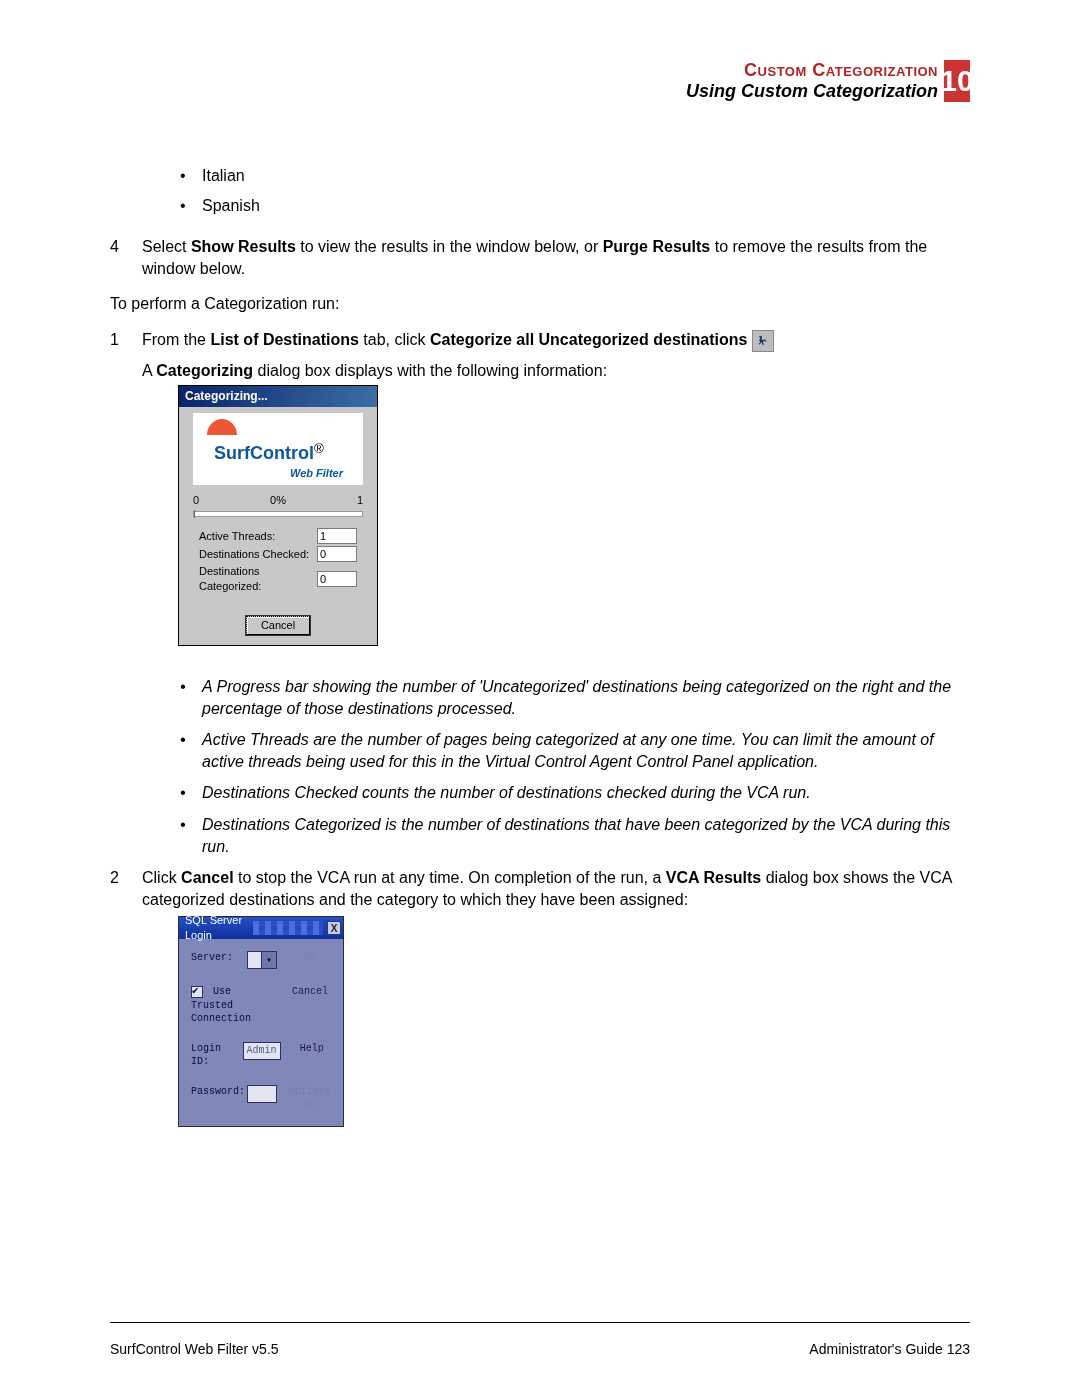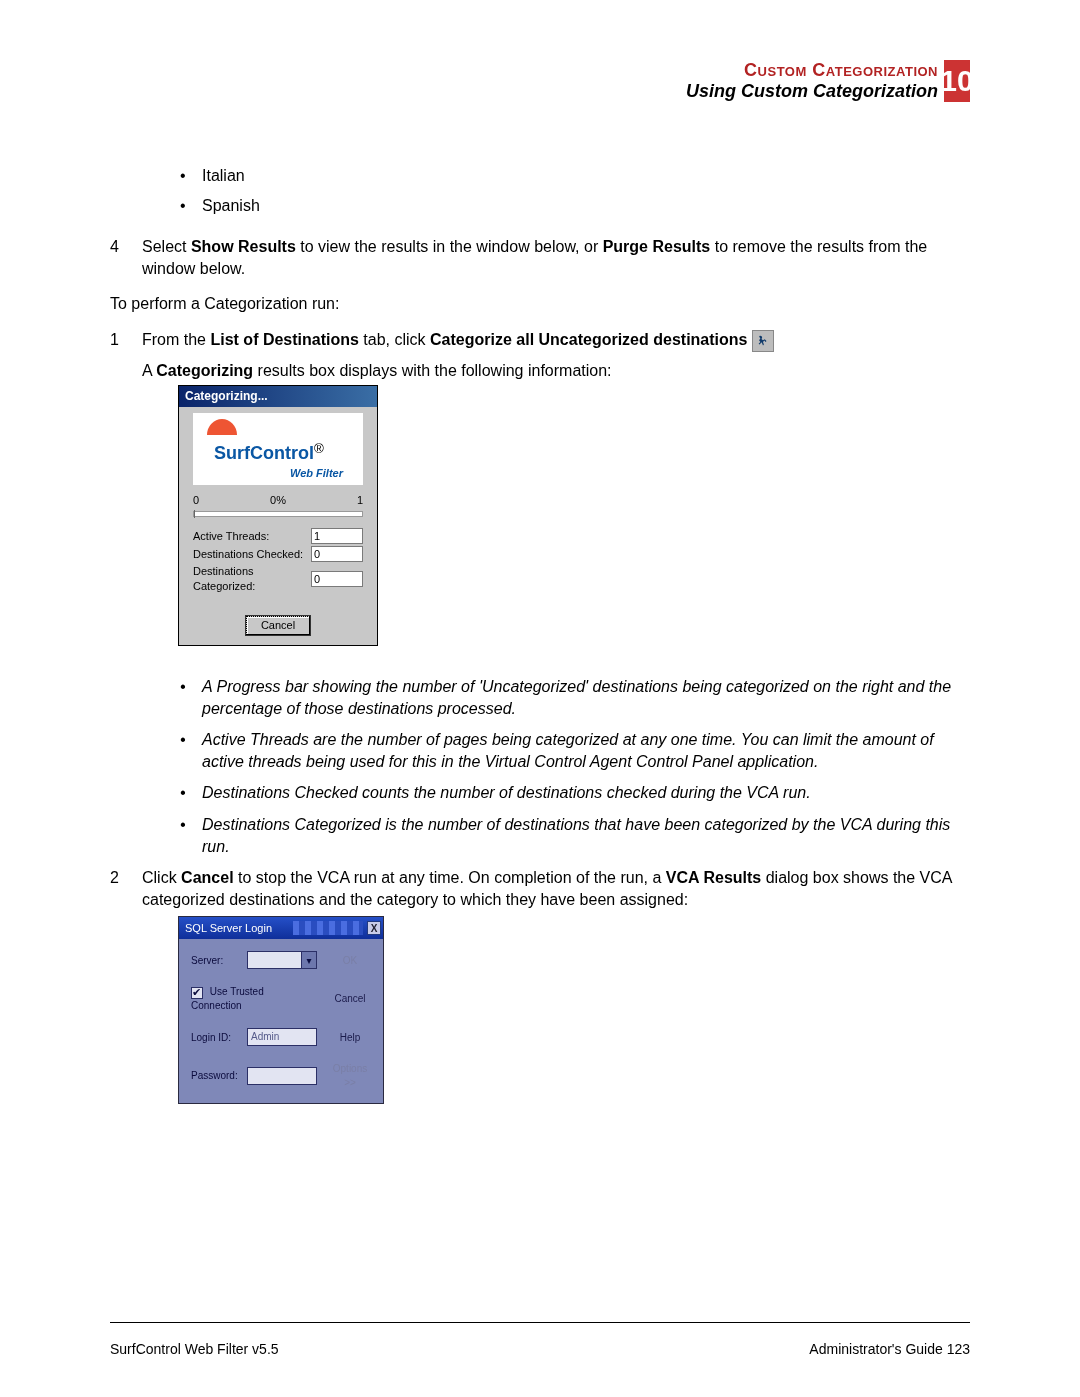--- a/index.html
+++ b/index.html
@@ -32,34 +32,34 @@
   .dlg-cat .logo-swoosh { display: inline-block; width: 30px; height: 16px; background: #e53; border-radius: 50% 50% 0 0 / 100% 100% 0 0; margin-left: 8px; }
   .dlg-cat .logo-text { font-size: 18px; font-weight: bold; color: #0a57a4; }
   .dlg-cat .logo-text .sc { color: #0a57a4; margin-left: 15px; }
   .dlg-cat .logo-sub { font-size: 11px; font-style: italic; font-weight: bold; color: #0a57a4; text-align: right; padding-right: 14px; }
   .dlg-cat .progress { display: flex; align-items: center; padding: 2px 14px 4px 14px; font-size: 11px; }
   .dlg-cat .progress .pct-left { width: 12px; }
   .dlg-cat .progress .pct-mid { flex: 1; text-align: center; }
   .dlg-cat .progress .pct-right { width: 12px; text-align: right; }
   .dlg-cat .progress-bar { height: 6px; background: #fff; border: 1px solid #999; margin: 0 14px 10px 14px; position: relative; }
   .dlg-cat .progress-bar .tick { position: absolute; top: -2px; bottom: -2px; width: 1px; background: #666; left: 0; }
-  .dlg-cat .row { display: flex; align-items: center; font-size: 11px; padding: 1px 14px; }
+  .dlg-cat .row { display: flex; align-items: center; font-size: 11px; padding: 1px 20px; }
   .dlg-cat .row .lbl { flex: 0 0 118px; }
   .dlg-cat .row .box { flex: 1; border: 1px solid #7a7a7a; background: #fff; height: 16px; font-size: 11px; padding: 0 2px; }
   .dlg-cat .btn-row { text-align: center; padding: 18px 0 10px 0; }
   .dlg-cat .btn { display: inline-block; font-size: 11px; background: #c8c8c8; border: 1px solid #000; border-style: dotted solid solid dotted; padding: 1px 14px; box-shadow: 1px 1px 0 #fff inset; outline: 1px solid #333; }
 
   
-  .dlg-sql { width: 206px; margin: 6px 0 0 36px; background: #7f88b8; font-family: Tahoma, sans-serif; font-size: 10px; color: #0b0b3d; border: 1px solid #2a2a40; }
+  .dlg-sql { width: 166px; margin: 6px 0 0 36px; background: #7f88b8; font-family: Tahoma, sans-serif; font-size: 10px; color: #0b0b3d; border: 1px solid #2a2a40; }
   .dlg-sql .titlebar { height: 22px; background: linear-gradient(to bottom, #2550c8, #0f2f9a); color: #fff; display: flex; align-items: center; padding: 0 2px 0 6px; font-size: 11px; }
   .dlg-sql .titlebar .t { flex: 1; }
   .dlg-sql .titlebar .stripes { width: 70px; height: 14px; background: repeating-linear-gradient(90deg, #4a6de0 0 6px, #2a4dc0 6px 12px); margin-right: 4px; }
   .dlg-sql .titlebar .close { width: 14px; height: 14px; background: #c9cce8; color: #223; border: 1px solid #223a80; display: flex; align-items: center; justify-content: center; font-size: 10px; font-weight: bold; }
   .dlg-sql .body { padding: 12px 10px 10px 12px; }
-  .dlg-sql .frow { display: flex; align-items: center; margin-bottom: 16px; }
+  .dlg-sql .frow { display: flex; margin-bottom: 16px; font-family: Liberation Mono, monospace; }
   .dlg-sql .frow .flbl { width: 56px; }
   .dlg-sql .frow .ffield { flex: 1; height: 18px; background: #e2e4f2; border: 1px solid #2b2f66; padding: 1px 3px; font-size: 10px; color: #555a8a; }
   .dlg-sql .frow .fbtn { width: 46px; margin-left: 10px; text-align: center; color: #1b1b4b; }
   .dlg-sql .fbtn.disabled { color: #7a7fa6; }
   .dlg-sql .dd { display: inline-flex; align-items: center; justify-content: center; width: 15px; height: 18px; background: #6d77ad; border: 1px solid #2b2f66; border-left: none; color: #0b0f42; }
   .dlg-sql .check { display: inline-block; width: 12px; height: 12px; background: #e2e4f2; border: 1px solid #2b2f66; margin-right: 4px; position: relative; vertical-align: middle; }
   .dlg-sql .check::after { content: "✔"; position: absolute; top: -3px; left: 0; font-size: 11px; color: #0b0b3d; }
 
   .footer { position: absolute; bottom: 40px; left: 110px; right: 110px; border-top: 1px solid #000; padding-top: 18px; font-size: 14px; display: flex; justify-content: space-between; }
 </style>
@@ -96,21 +96,21 @@
       <div class="txt">
         <div>
           <span>From the </span><b>List of Destinations</b><span> tab, click </span><b>Categorize all Uncategorized destinations</b>
           <span class="icon-inline">
             <svg viewBox="0 0 16 16">
                 <path d="M5 2c1 0 2 .8 2 2 0 .7-.3 1.2-.8 1.6L8 7l2-1 2 2-1 1-1.5-1.5L8 9l1 3-1 1-1.5-3.5L4 12l-1-1 2-2-1.5-2L5 5c-.5-.3-1-.9-1-1.8C3 2.7 4 2 5 2z" fill="#103a6a"></path>
               </svg>
           </span>
         </div>
         <div style="margin-top:8px;">
-          <span>A </span><b>Categorizing</b><span> results box displays with the following information:</span>
+          <span>A </span><b>Categorizing</b><span> dialog box displays with the following information:</span>
         </div>
 
         <div class="dlg-cat">
           <div class="titlebar">Categorizing...</div>
           <div class="logo-area">
             <div class="logo-swoosh"></div><br>
             <span class="logo-text"><span class="sc">SurfControl</span></span><sup>®</sup>
             <div class="logo-sub">Web Filter</div>
           </div>
           <div class="progress">

